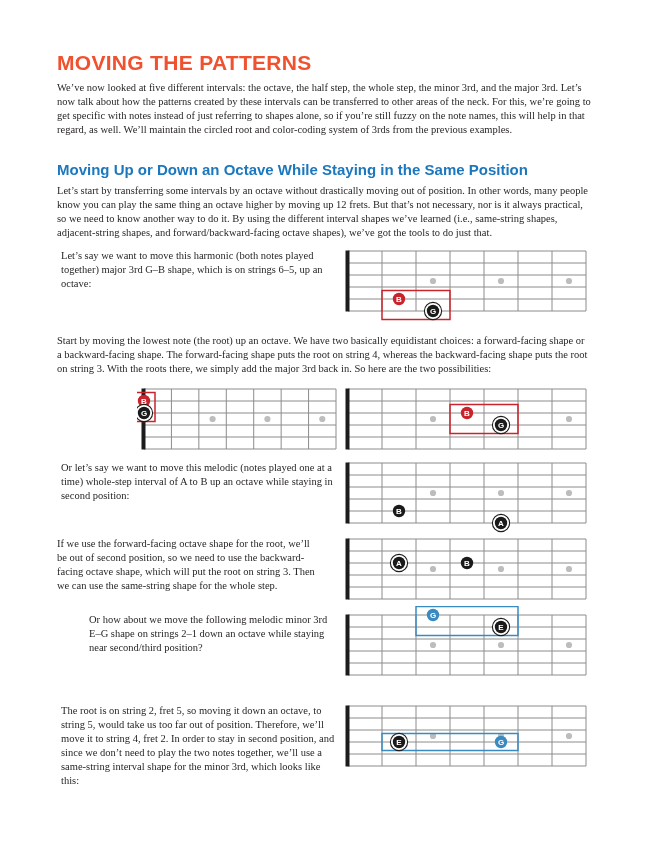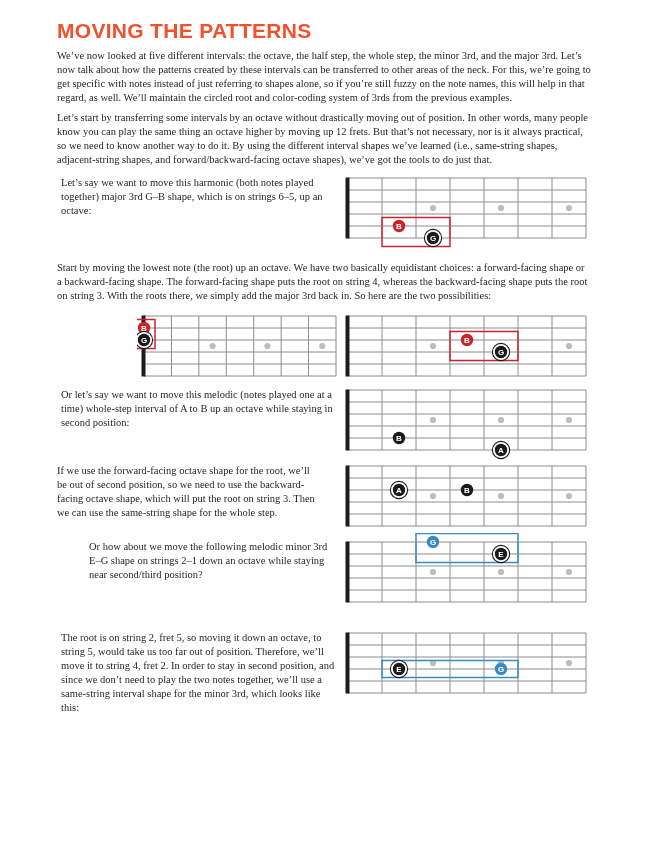--- a/index.html
+++ b/index.html
@@ -1,33 +1,33 @@
 <!DOCTYPE html>
 <html><head>
 <meta charset="utf-8">
 <style>
   * { margin:0; padding:0; box-sizing:border-box; }
   html,body { background:#ffffff; }
   .page {
     width:648px; height:864px; background:#ffffff; position:relative;
-    padding:20px 57px 0 57px; overflow:hidden;
+    padding:52px 57px 0 57px; overflow:hidden;
     font-family:"Liberation Serif", serif; color:#231f20;
   }
   h1.title {
     font-family:"Liberation Sans", sans-serif; font-weight:bold;
     font-size:21px; line-height:22px; letter-spacing:0.3px;
     color:#f0512e; margin:0 0 7px 0;
   }
   h2.subhead {
     font-family:"Liberation Sans", sans-serif; font-weight:bold;
     font-size:15px; line-height:18px; color:#1b78be; margin:4px 0 5px 0;
   }
   p.body { font-size:10.5px; line-height:14px; }
   p.full { width:534px; }
-  p.intro { margin-bottom:6px; }
+  p.intro { margin-bottom:24px; }
   p.section-intro { margin-bottom:2px; }
   p.mid { margin:0 0 4px 0; }
   .row { display:flex; justify-content:flex-end; align-items:flex-start; }
   .row .col { width:280px; padding-top:7px; }
   .diagram { flex:none; }
   .indent { margin-left:46px; }
   .row-ex1 { margin-bottom:6px; }
   .row-poss { margin-bottom:-12px; }
   .row-ex2 { margin-bottom:-10px; }
   .row-ex2b { margin-bottom:-10px;gap:20px; }
@@ -41,20 +41,21 @@
 </style>
 </head>
 <body>
 
 <div class="page">
 
   <h1 class="title">MOVING THE PATTERNS</h1>
 
   <p class="body full intro">We’ve now looked at five different intervals: the octave, the half step, the whole step, the minor 3rd, and the major 3rd. Let’s now talk about how the patterns created by these intervals can be transferred to other areas of the neck. For this, we’re going to get specific with notes instead of just referring to shapes alone, so if you’re still fuzzy on the note names, this will help in that regard, as well. We’ll maintain the circled root and color-coding system of 3rds from the previous examples.</p>
 
+  <h2 class="subhead">Moving Up or Down an Octave While Staying in the Same Position</h2>
 
   <p class="body full section-intro">Let’s start by transferring some intervals by an octave without drastically moving out of position. In other words, many people know you can play the same thing an octave higher by moving up 12 frets. But that’s not necessary, nor is it always practical, so we need to know another way to do it. By using the different interval shapes we’ve learned (i.e., same-string shapes, adjacent-string shapes, and forward/backward-facing octave shapes), we’ve got the tools to do just that.</p>
 
   <div class="row row-ex1">
     <p class="body col">Let’s say we want to move this harmonic (both notes played together) major 3rd G–B shape, which is on strings 6–5, up an octave:</p>
     <div class="diagram"><svg width="250" height="82">
           <line x1="7" y1="9" x2="245" y2="9" stroke="#8c8c8c" stroke-width="1"></line>
           <line x1="7" y1="21" x2="245" y2="21" stroke="#8c8c8c" stroke-width="1"></line>
           <line x1="7" y1="33" x2="245" y2="33" stroke="#8c8c8c" stroke-width="1"></line>
           <line x1="7" y1="45" x2="245" y2="45" stroke="#8c8c8c" stroke-width="1"></line>

